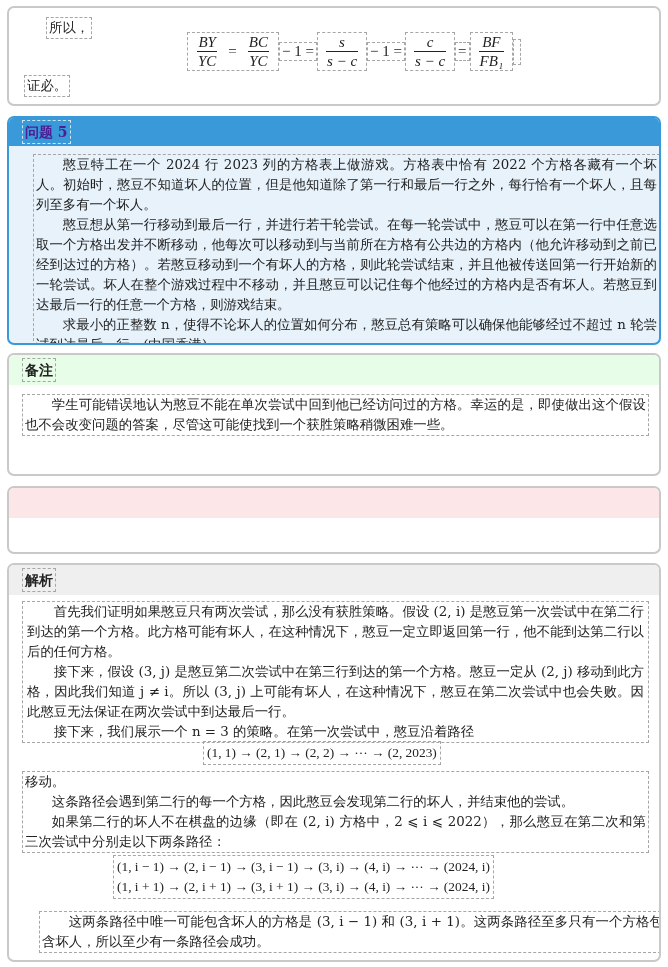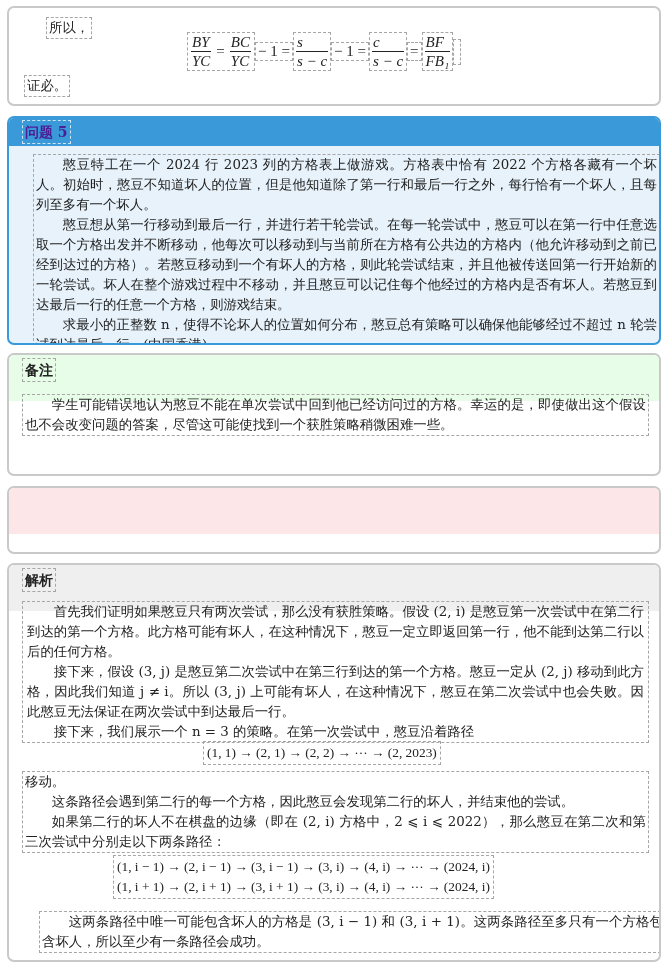--- a/index.html
+++ b/index.html
@@ -5,37 +5,37 @@
   * { box-sizing: border-box; margin: 0; padding: 0; }
   body {
     width: 668px; height: 967px; background: #ffffff;
     font-family: "DejaVu Serif", "Liberation Serif", serif;
     font-size: 13.4px; color: #222; position: relative; overflow: hidden;
   }
   .panel {
     position: absolute; left: 7px; width: 654px;
     border: 2px solid #c9c9c9; border-radius: 7px; background: #fff; overflow: hidden;
   }
-  .panel .hdr { height: 46px; position: relative; }
+  .panel .hdr { height: 30px; position: relative; }
   .hdr .title {
     position: absolute; left: 13px; top: 3px;
     border: 1px dashed #a6a6a6; padding: 1px 2px;
     font-weight: bold; font-size: 14px; line-height: 20px; font-family: "DejaVu Serif", serif;
   }
   .dash { border: 1px dashed #a6a6a6; }
   .para { line-height: 20px; text-align: justify; }
   .indent { text-indent: 2em; }
   .mr { font-family: "Liberation Serif", "DejaVu Serif", serif; font-style: normal; }
 
   
   #p1 { top: 6px; height: 100px; }
   #p1 .suoyi { position: absolute; left: 37px; top: 9px; padding: 0 2px; line-height: 20px; }
   #p1 .zhengbi { position: absolute; left: 15px; top: 67px; padding: 0 2px; line-height: 20px; }
   #p1 .eq { position: absolute; left: 178px; top: 24px; display: flex; align-items: center; font-family: "Liberation Serif", serif; font-size: 15px; }
-  .frac { display: inline-flex; flex-direction: column; padding: 0 2px; }
+  .frac { display: inline-flex; flex-direction: column; align-items: center; padding: 0 8px; }
   .frac .num { font-style: italic; line-height: 18px; padding: 0 1px; }
   .frac .den { font-style: italic; line-height: 18px; border-top: 1px solid #222; padding: 0 1px; }
   .eqop { padding: 0 3px; }
 
   
   #p2 { top: 116px; height: 229px; border-color: #3a9ad9; background: #e7f2fb; }
   #p2 .hdr { background: #3a9ad9; height: 28px; }
   #p2 .hdr .title { color: #4c1d95; border-color: #cfe6f7; top: 2px; }
   #p2 .body { position: absolute; left: 24px; top: 36px; width: 627px; padding: 0 2px; }
 

